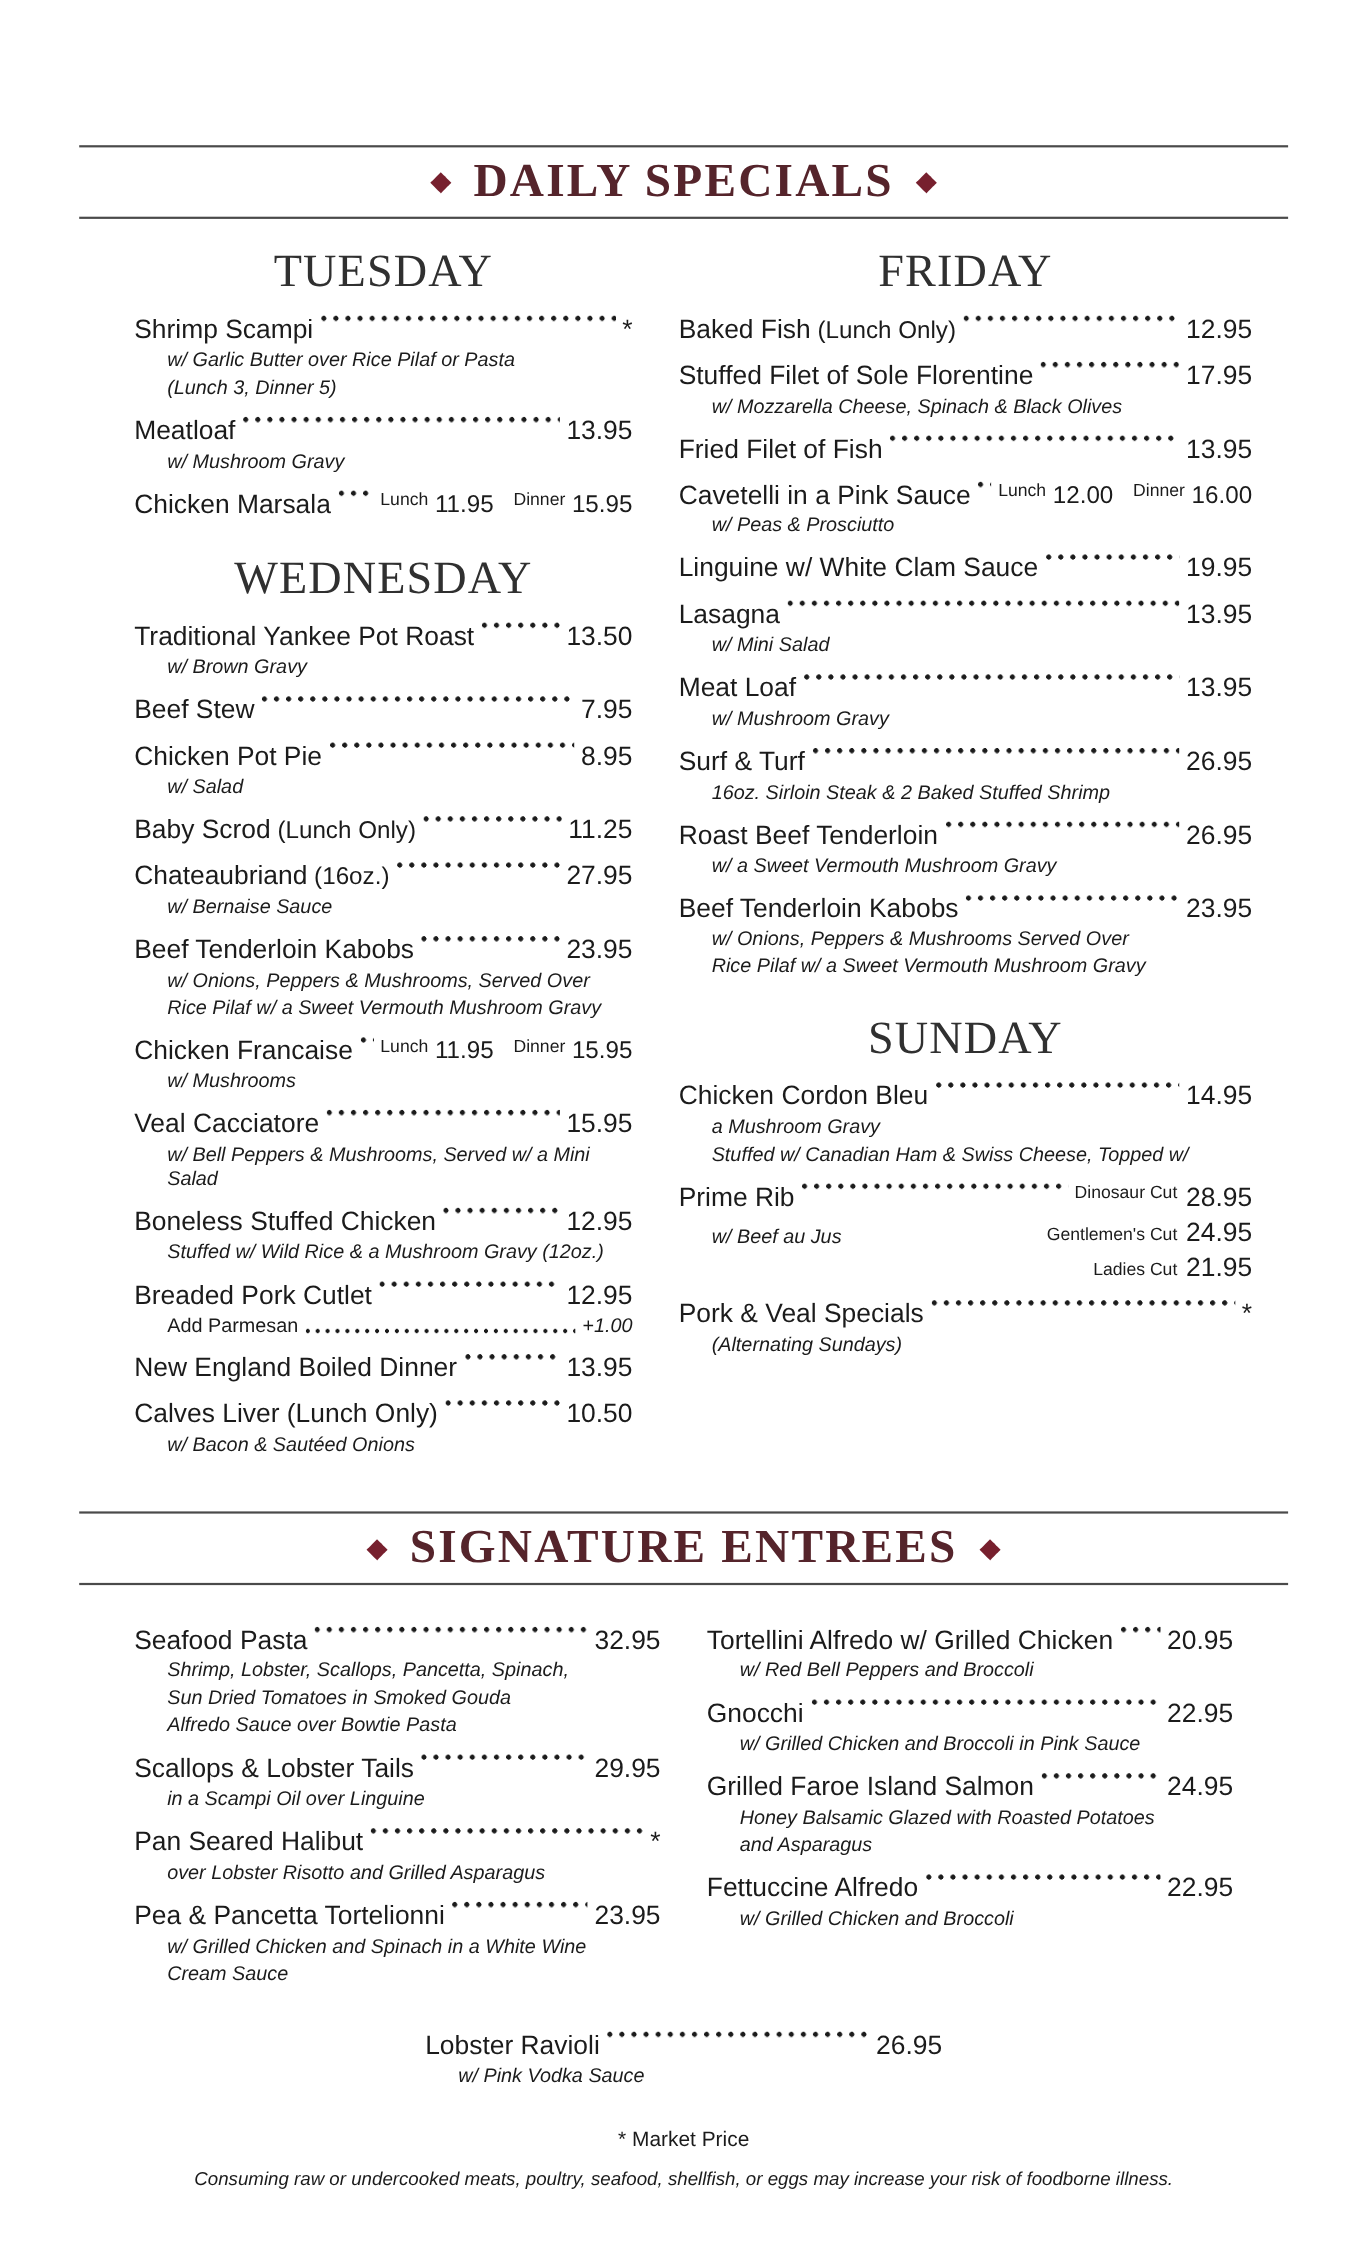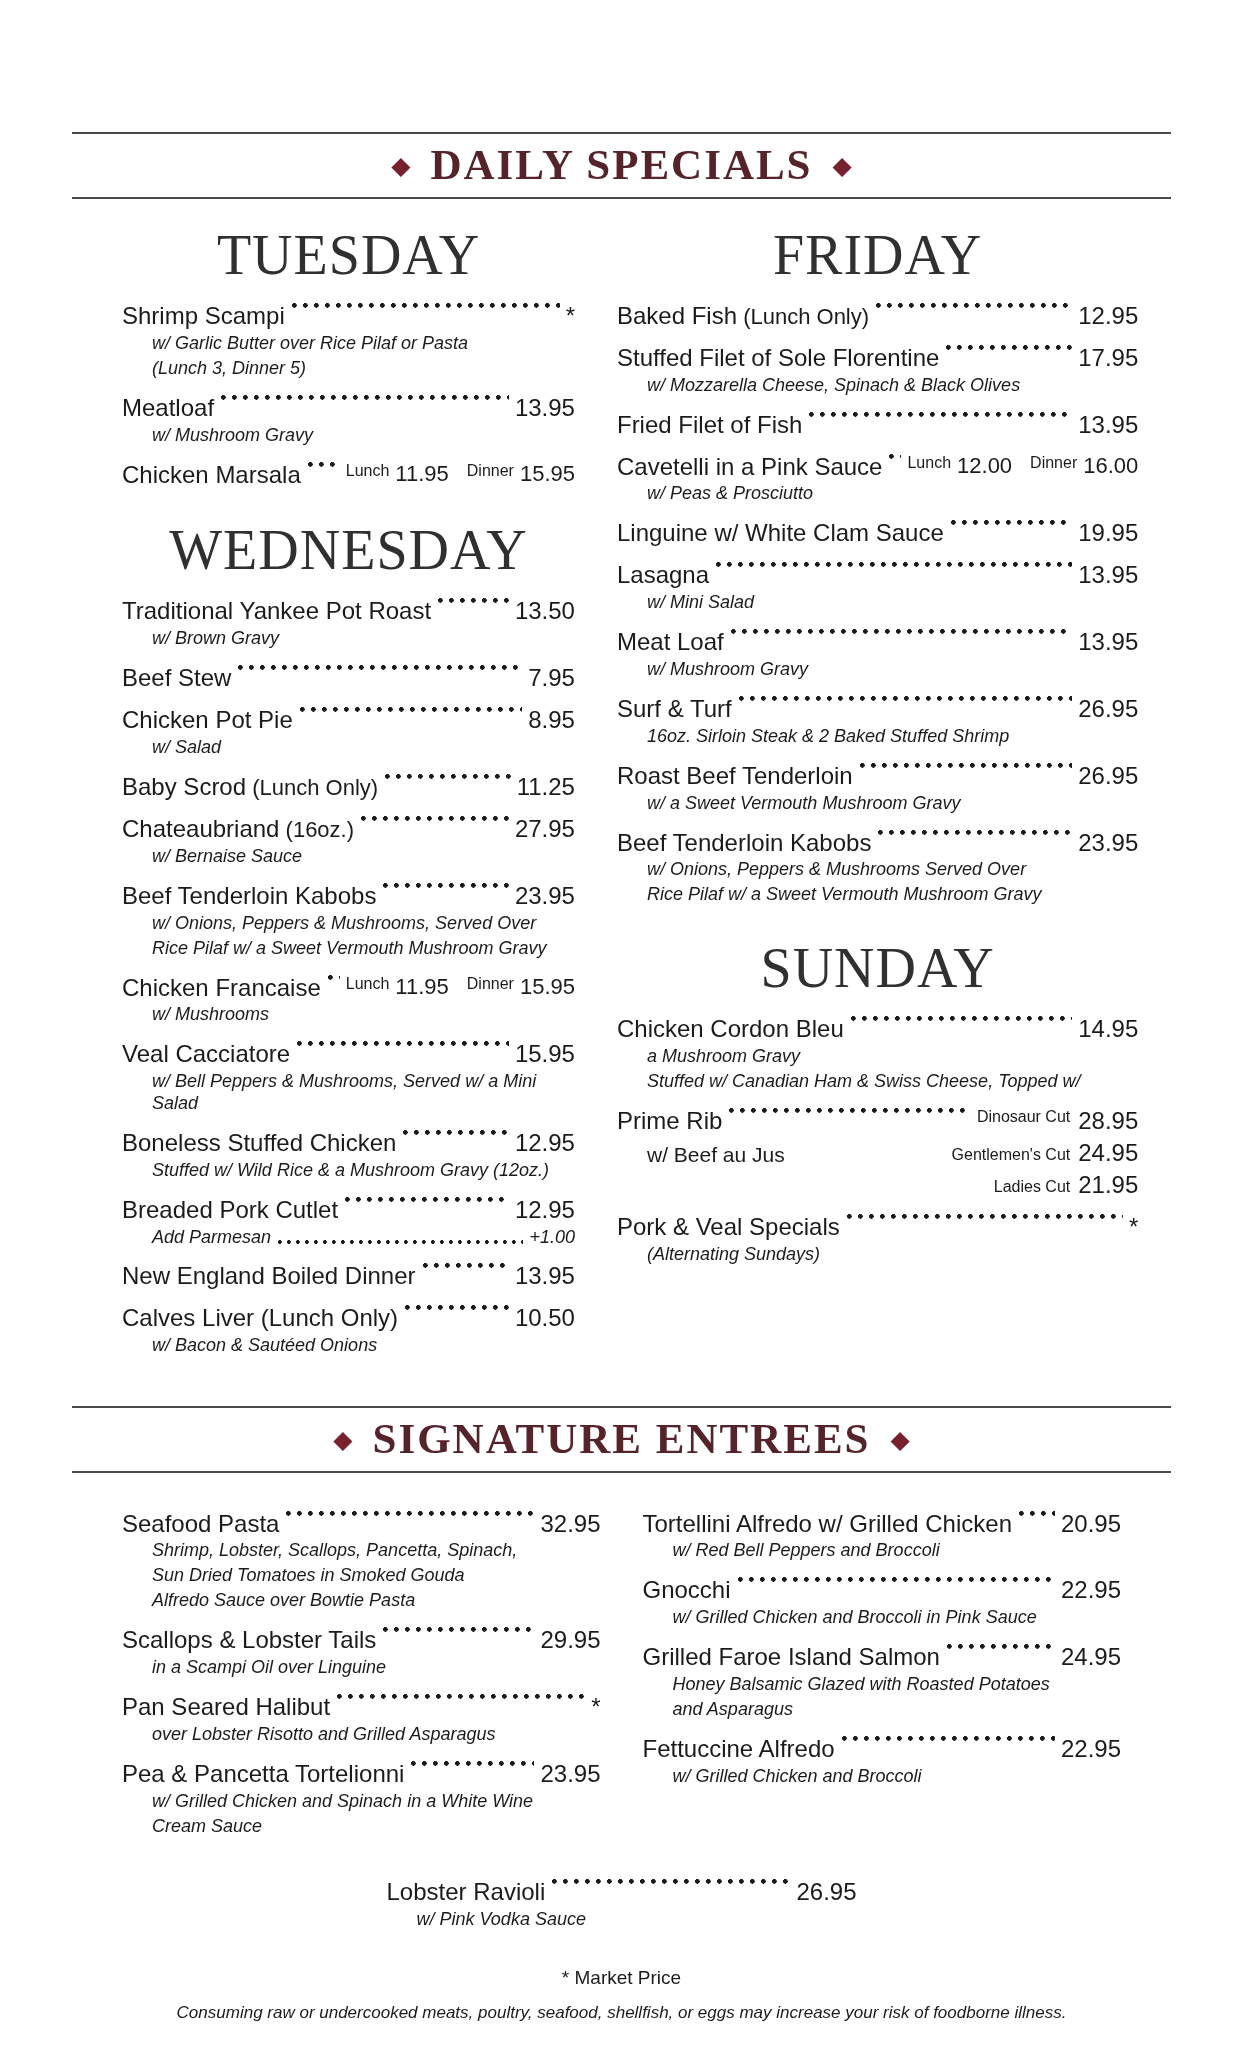--- a/index.html
+++ b/index.html
@@ -13,46 +13,46 @@
   .section-header { display: flex; align-items: center; justify-content: center; gap: 20px; padding: 6px 0 8px; }
   .section-title {
     margin: 0; font-family: "Liberation Serif", serif; font-weight: 600;
     font-size: 43px; letter-spacing: 2px; color: var(--maroon-title, #55242b);
   }
   .diamond { font-size: 25px; color: var(--maroon-diamond, #77202e); line-height: 1; padding-top: 2px; }
   .columns { display: grid; grid-template-columns: 1fr 1fr; column-gap: 42px; padding: 10px 50px 0; align-items: start; }
   #sig-columns { padding-top: 38px; }
   .day-heading {
     margin: 30px 0 16px; text-align: center; font-family: "Liberation Serif", serif;
-    font-weight: 400; font-size: 56px; letter-spacing: 1px; color: #303030;
+    font-weight: 400; font-size: 42px; letter-spacing: 1px; color: #303030;
   }
   .day-section.first .day-heading { margin-top: 14px; }
   .menu-item { margin-bottom: 15px; }
   .item-row { display: flex; align-items: flex-start; line-height: 1.12; }
   .item-name { font-size: 24px; white-space: nowrap; }
   .item-note { font-size: 22px; }
   .leader {
     flex: 1 1 auto; min-width: 12px; height: 5px; margin: 0 6px 5px 7px;
     background-image: radial-gradient(circle at 2.4px 2.4px, #1b1b1b 2.1px, rgba(0,0,0,0) 2.5px);
     background-size: 11px 5px; background-repeat: repeat-x;
   }
   .price { font-size: 24px; white-space: nowrap; }
   .price.dual { font-size: 22px; }
   .meal-label { font-size: 16px; margin: 0 6px 3px 0; white-space: nowrap; }
   .meal-label.gap { margin-left: 18px; }
   .item-desc { font-size: 18px; font-style: italic; line-height: 1.22; margin: 3px 0 0 30px; }
   .sub-row { display: flex; align-items: flex-end; margin: 3px 0 0 30px; font-size: 18px; }
-  .sub-row .sub-name { font-style: italic; }
+  .sub-row .sub-name { }
   .sub-row .sub-price { font-style: italic; }
   .sub-row .leader {
     height: 4px; margin-bottom: 4px; background-size: 9px 4px;
     background-image: radial-gradient(circle at 1.8px 2px, #1b1b1b 1.7px, rgba(0,0,0,0) 2.1px);
   }
   .cut-row { display: flex; align-items: flex-end; margin-top: 4px; }
-  .cut-row .left { flex: 1 1 auto; font-size: 21px; margin-left: 30px; }
+  .cut-row .left { flex: 1 1 auto; font-size: 18px; font-style: italic; margin-left: 30px; }
   .cut-label { font-size: 16px; margin: 0 8px 3px 0; white-space: nowrap; }
   .signature-band { margin-top: 34px; }
   .center-item { width: 470px; margin: 26px auto 0; }
   .footer { margin-top: 36px; text-align: center; }
   .market-price { font-size: 19px; }
   .disclaimer { margin-top: 14px; font-size: 17px; font-style: italic; }
 </style>
 </head>
 <body>
 

